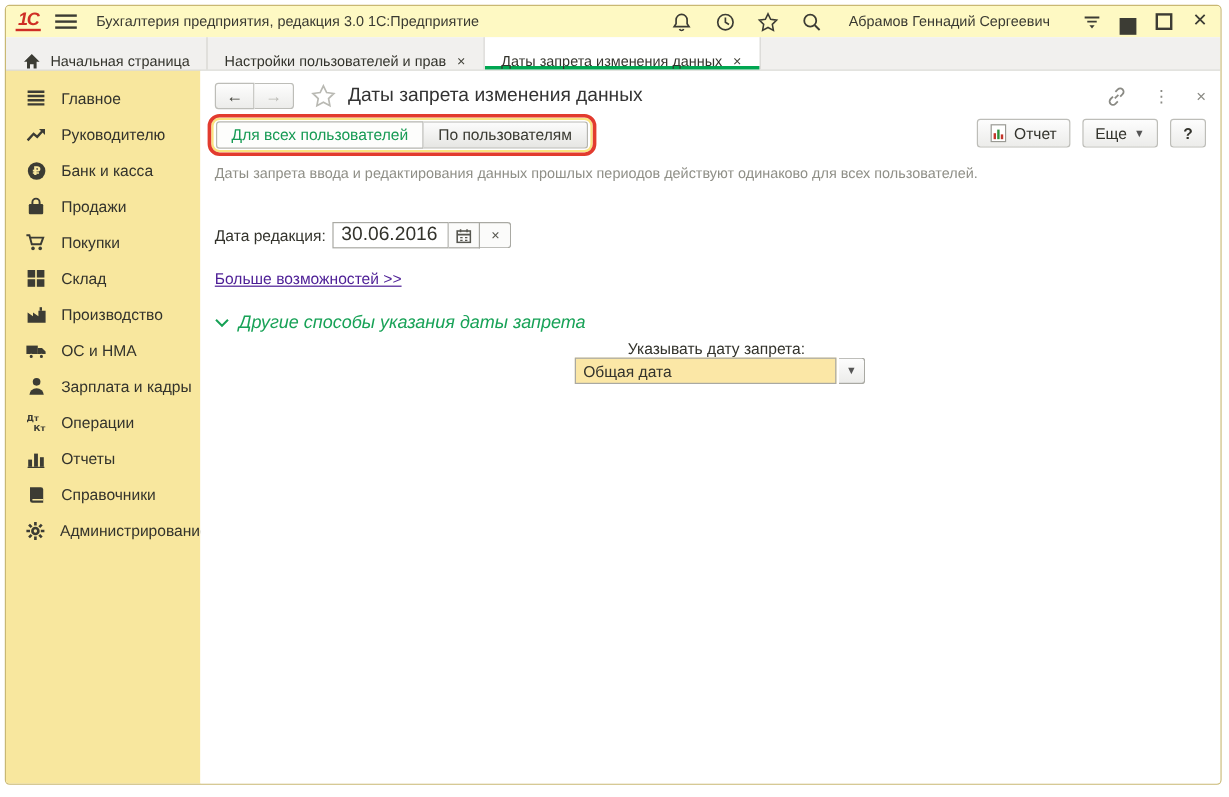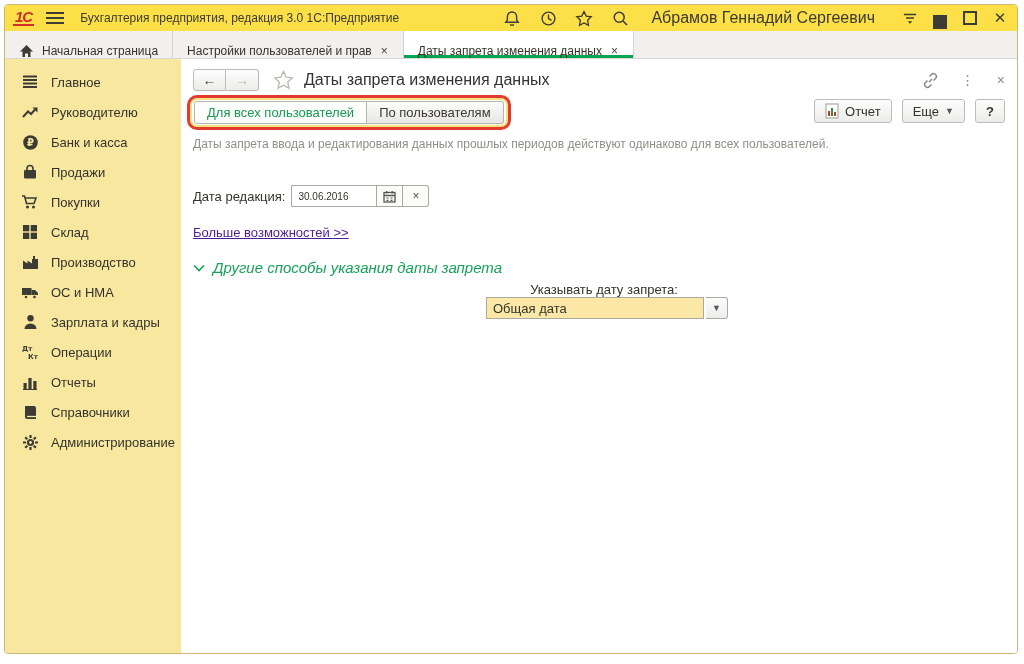--- a/index.html
+++ b/index.html
@@ -1,42 +1,42 @@
 <!DOCTYPE html>
 <html><head>
 <meta charset="utf-8">
 <style>
   * { margin:0; padding:0; box-sizing:border-box; }
   html,body { width:1024px; height:664px; background:#fff; font-family:"Liberation Sans","DejaVu Sans",sans-serif; overflow:hidden; }
   .window { position:absolute; left:4px; top:4px; width:1014px; height:650px; border:1px solid #c9b873; border-radius:4px; overflow:hidden; background:#fff; }
 
   
-  .titlebar { height:26px; background:#fde047; display:flex; align-items:center; padding:0 10px 0 8px; }
+  .titlebar { height:26px; background:#fef9c3; display:flex; align-items:center; padding:0 10px 0 8px; }
   .logo1c { color:#cf2e26; font-weight:bold; font-style:italic; font-size:15px; letter-spacing:-1px; border-bottom:2px solid #cf2e26; line-height:14px; padding:0 2px 0 2px; margin-right:12px; }
   .burger { width:18px; height:12px; display:flex; flex-direction:column; justify-content:space-between; margin-right:16px; cursor:pointer; }
   .burger i { display:block; height:2px; background:#3c3c34; }
   .tb-title { font-size:12px; color:#3a3a32; }
   .tb-right { margin-left:auto; display:flex; align-items:center; gap:18px; }
   .tb-ic { width:18px; height:18px; display:inline-flex; align-items:center; justify-content:center; cursor:pointer; }
-  .tb-user { font-size:16px; color:#3a3a32; margin:0 4px; }
+  .tb-user { font-size:12px; color:#3a3a32; margin:0 4px; }
   .winctl { display:flex; align-items:center; gap:16px; margin-left:6px; }
   .winctl span { cursor:pointer; color:#3c3c34; display:inline-flex; align-items:center; justify-content:center; width:14px; height:14px; }
   .min-bar { width:10px; height:2px; background:#3c3c34; margin-top:8px; }
   .max-box { width:10px; height:9px; border:2px solid #3c3c34; }
   .close-x { font-size:15px; line-height:14px; }
 
   
   .tabbar { height:28px; background:#f1f0ee; display:flex; border-bottom:1px solid #d8d7d2; }
   .tab { display:flex; align-items:flex-end; gap:8px; padding:0 14px; font-size:12px; color:#33332c; border-right:1px solid #d5d4d0; cursor:pointer; white-space:nowrap; }
   .tab .x { color:#44443c; font-size:12px; padding:0 1px; }
   .tab.active { background:#fff; box-shadow:inset 0 -3px 0 #00a651; }
 
   
   .main { display:flex; height:595px; }
-  .sidebar { width:176px; background:#f8e79e; padding-top:8px; flex-shrink:0; }
+  .sidebar { width:162px; background:#f8e79e; padding-top:8px; flex-shrink:0; }
   .s-item { display:flex; align-items:center; height:30px; padding-left:16px; cursor:pointer; }
   .s-item .ic { width:18px; height:18px; display:inline-flex; align-items:center; justify-content:center; margin-right:12px; }
   .s-item .lb { font-size:13px; color:#33332c; }
 
   .content { flex:1; background:#fff; position:relative; padding:8px 12px 0 12px; }
   .navrow { display:flex; align-items:center; height:26px; }
   .navbtns { display:flex; }
   .navbtn { width:33px; height:22px; border:1px solid #bdbdb8; background:linear-gradient(#fdfdfd,#ececea); font-size:14px; color:#3c3c34; display:flex; align-items:center; justify-content:center; cursor:pointer; }
   .navbtn.first { border-radius:3px 0 0 3px; }
   .navbtn.last { border-radius:0 3px 3px 0; border-left:none; color:#b9b9b4; }
@@ -53,21 +53,21 @@
   .segbtn.off { border-left:none; border-radius:0 3px 3px 0; }
   .row2-right { margin-left:auto; display:flex; gap:10px; margin-top:4px; }
   .btn { height:24px; border:1px solid #bdbdb8; border-radius:3px; background:linear-gradient(#fdfdfd,#ececea); font-size:13px; color:#33332c; display:inline-flex; align-items:center; padding:0 10px; gap:6px; cursor:pointer; }
   .btn .caret { font-size:9px; color:#555; }
   .btn.help { width:30px; justify-content:center; font-weight:bold; }
 
   .desc { font-size:12px; color:#8f8f87; margin-top:7px; }
 
   .daterow { display:flex; align-items:center; margin-top:34px; }
   .f-label { font-size:13px; color:#33332c; margin-right:6px; }
-  .dateinput { width:86px; height:22px; border:1px solid #a9a9a3; font-size:10px; color:#33332c; padding:0 6px; font-family:"Liberation Sans",sans-serif; }
+  .dateinput { width:97px; height:22px; border:1px solid #a9a9a3; font-size:16px; color:#33332c; padding:0 6px; font-family:"Liberation Sans",sans-serif; }
   .mini-btn { width:26px; height:22px; border:1px solid #a9a9a3; border-left:none; background:#fbfbfa; display:inline-flex; align-items:center; justify-content:center; cursor:pointer; color:#55554e; font-size:12px; }
   .mini-btn.last { border-radius:0 3px 3px 0; }
 
   .morelink { display:inline-block; margin-top:18px; font-size:13px; color:#4c1d95; text-decoration:underline; cursor:pointer; }
 
   .sect { display:flex; align-items:center; gap:8px; margin-top:18px; cursor:pointer;font-style:italic; }
   .sect .chev { color:#18a257; }
   .sect .st { font-size:15px; color:#18a257; }
 
   .comborow { display:flex; align-items:center; margin-top:6px; padding-left:16px;flex-direction:column; }

